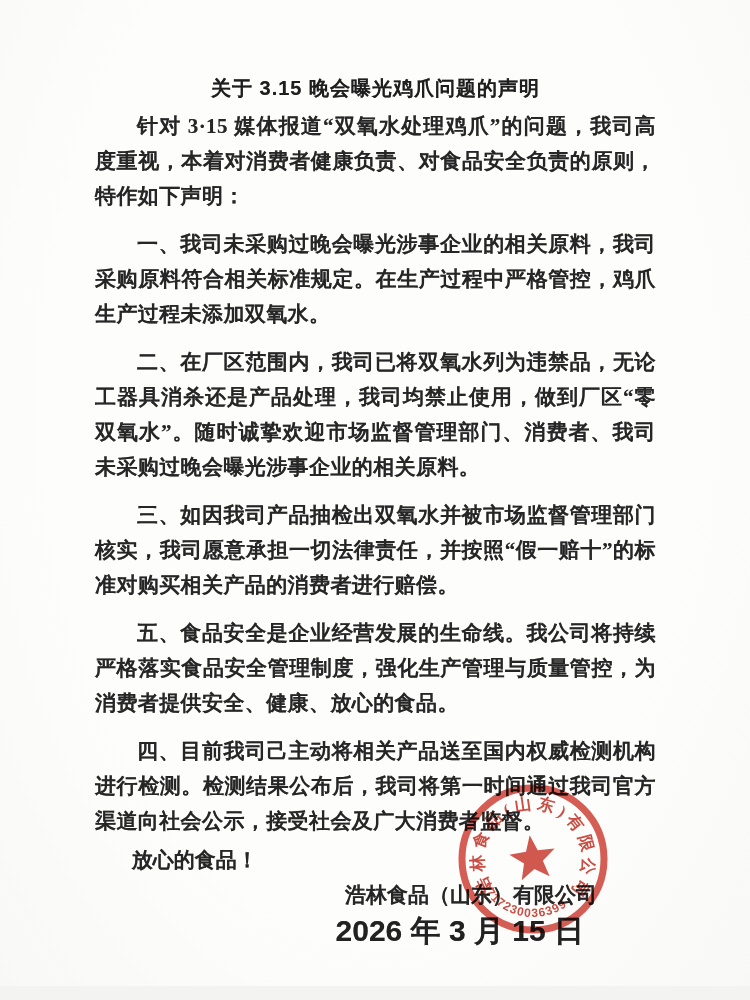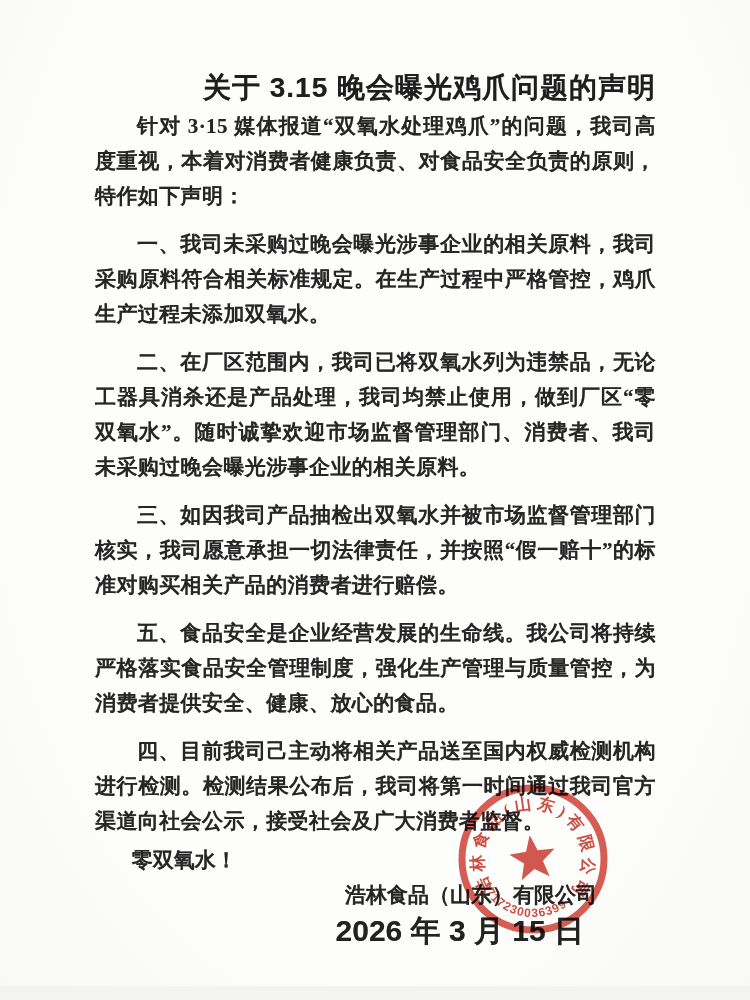--- a/index.html
+++ b/index.html
@@ -27,23 +27,23 @@
     background: #f3f3f1;
   }
 
   .doc {
     position: relative;
     padding: 68px 94px 0 95px;
     color: #262626;
   }
 
   .doc-title {
-    text-align: right;
+    text-align: center;
     font-family: "Liberation Sans", "DejaVu Sans", sans-serif;
-    font-size: 28px;
+    font-size: 20px;
     font-weight: 700;
     line-height: 40px;
     color: #1e1e1e;
     letter-spacing: 1px;
     text-shadow: 0 0 0.6px rgba(30,30,30,0.55);
   }
 
   .para {
     font-size: 21px;
     line-height: 35px;
@@ -111,21 +111,21 @@
     <p class="para body-para">一、我司未采购过晚会曝光涉事企业的相关原料，我司采购原料符合相关标准规定。在生产过程中严格管控，鸡爪生产过程未添加双氧水。</p>
 
     <p class="para body-para">二、在厂区范围内，我司已将双氧水列为违禁品，无论工器具消杀还是产品处理，我司均禁止使用，做到厂区“零双氧水”。随时诚挚欢迎市场监督管理部门、消费者、我司未采购过晚会曝光涉事企业的相关原料。</p>
 
     <p class="para body-para">三、如因我司产品抽检出双氧水并被市场监督管理部门核实，我司愿意承担一切法律责任，并按照“假一赔十”的标准对购买相关产品的消费者进行赔偿。</p>
 
     <p class="para body-para">五、食品安全是企业经营发展的生命线。我公司将持续严格落实食品安全管理制度，强化生产管理与质量管控，为消费者提供安全、健康、放心的食品。</p>
 
     <p class="para body-para">四、目前我司己主动将相关产品送至国内权威检测机构进行检测。检测结果公布后，我司将第一时间通过我司官方渠道向社会公示，接受社会及广大消费者监督。</p>
 
-    <p class="closing">零双氧水！</p>
+    <p class="closing">放心的食品！</p>
 
     <p class="sig-company">浩林食品（山东）有限公司</p>
 
     <p class="sig-date">2026 年 3 月 15 日</p>
 
   </div>
 
   <svg class="stamp" viewBox="-90 -90 180 180" xmlns="http://www.w3.org/2000/svg">
 
     <circle r="71" fill="none" stroke="#cd372c" stroke-width="7" stroke-opacity="0.92"></circle>

